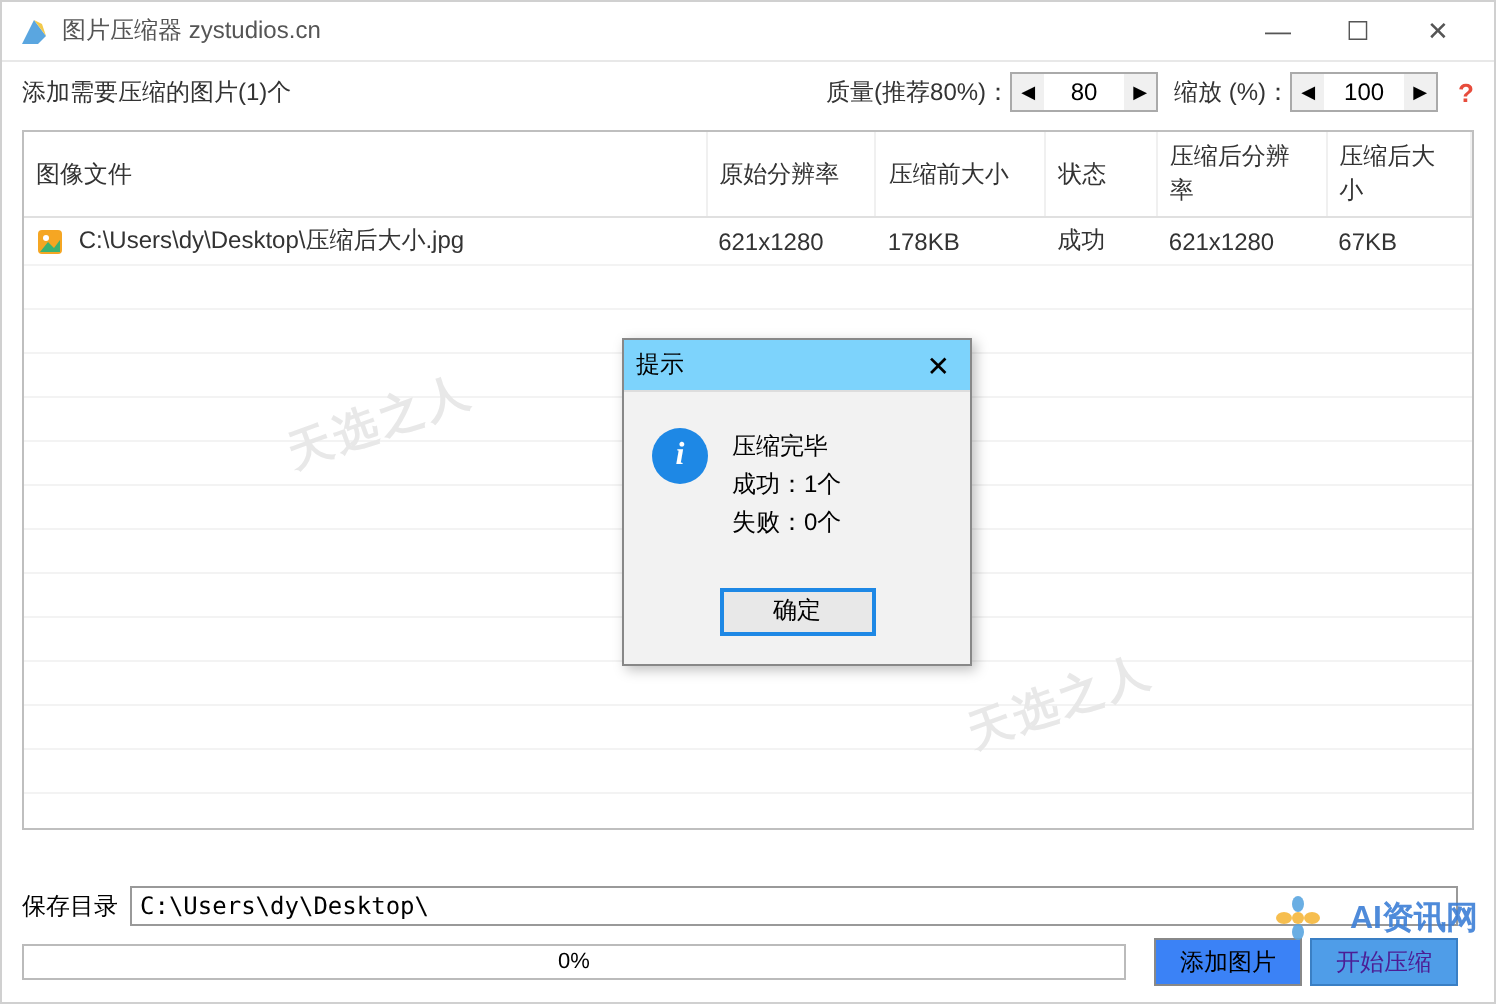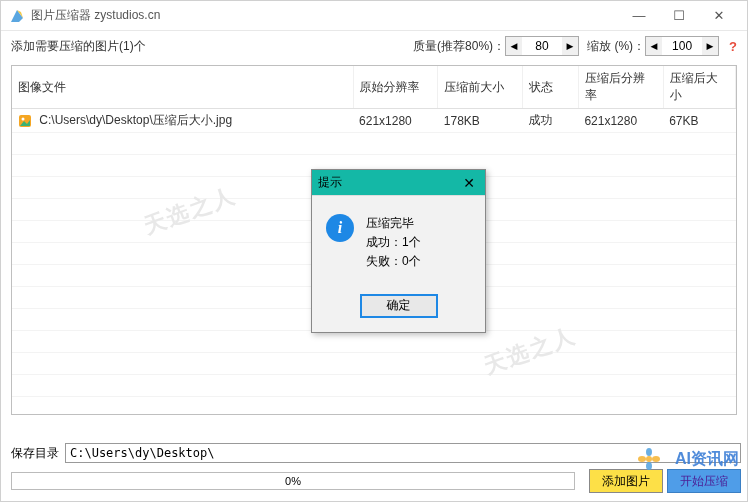--- a/index.html
+++ b/index.html
@@ -79,50 +79,50 @@
     .col-size { width: 82px; }
     .col-status { width: 54px; }
     .col-res2 { width: 82px; }
     .col-size2 { width: 70px; }
     .file-icon {
       display: inline-block; width: 14px; height: 14px;
       vertical-align: middle; margin-right: 4px;
     }
     .bottom {
       position: absolute; bottom: 0; left: 0; right: 0;
-      padding: 6px 6px 8px 10px;
+      padding: 6px 18px 8px 10px;
     }
     .save-row { display: flex; align-items: center; margin-bottom: 6px; }
     .save-label { margin-right: 6px; font-size: 12px; }
     .save-input {
       flex: 1; height: 20px; border: 1px solid #999; padding: 0 4px;
       font-family: "SimSun", monospace; font-size: 12px;
     }
     .action-row { display: flex; align-items: center; }
     .progress-wrap {
       flex: 1; height: 18px; border: 1px solid #bbb; background: #fff;
       display: flex; align-items: center; justify-content: center; margin-right: 10px;
       font-size: 11px;
     }
     .btn {
       min-width: 74px; height: 24px; border: 1px solid #888;
-      background: #fde047; font-size: 12px; cursor: pointer; margin-left: 4px;
+      background: #3b82f6; font-size: 12px; cursor: pointer; margin-left: 4px;
     }
     .btn-primary {
       background: #4f9de8; color: #4c1d95; border-color: #3a7fc4;
     }
     
     .dialog {
       position: absolute; left: 310px; top: 168px; width: 175px;
       background: #f2f2f2; border: 1px solid #888; box-shadow: 2px 2px 6px rgba(0,0,0,0.25);
       z-index: 50;
     }
     .dialog-title {
       height: 26px; display: flex; align-items: center; justify-content: space-between;
-      padding: 0 6px; font-size: 12px; background: #14b8a6; border-bottom: 1px solid #ddd;
+      padding: 0 6px; font-size: 12px; background: #7dd3fc; border-bottom: 1px solid #ddd;
     }
     .dialog-close { font-size: 14px; cursor: pointer; padding: 0 4px; }
     .dialog-body { padding: 18px 14px 12px 14px; display: flex; align-items: flex-start; }
     .info-icon {
       width: 28px; height: 28px; border-radius: 50%; background: #1e88e5; color: #fff;
       display: flex; align-items: center; justify-content: center; font-size: 16px; font-weight: bold;
       margin-right: 12px; font-family: Georgia, serif; font-style: italic;
     }
     .dialog-text { font-size: 12px; line-height: 1.6; }
     .dialog-actions { display: flex; justify-content: center; padding: 10px 0 14px 0; }

